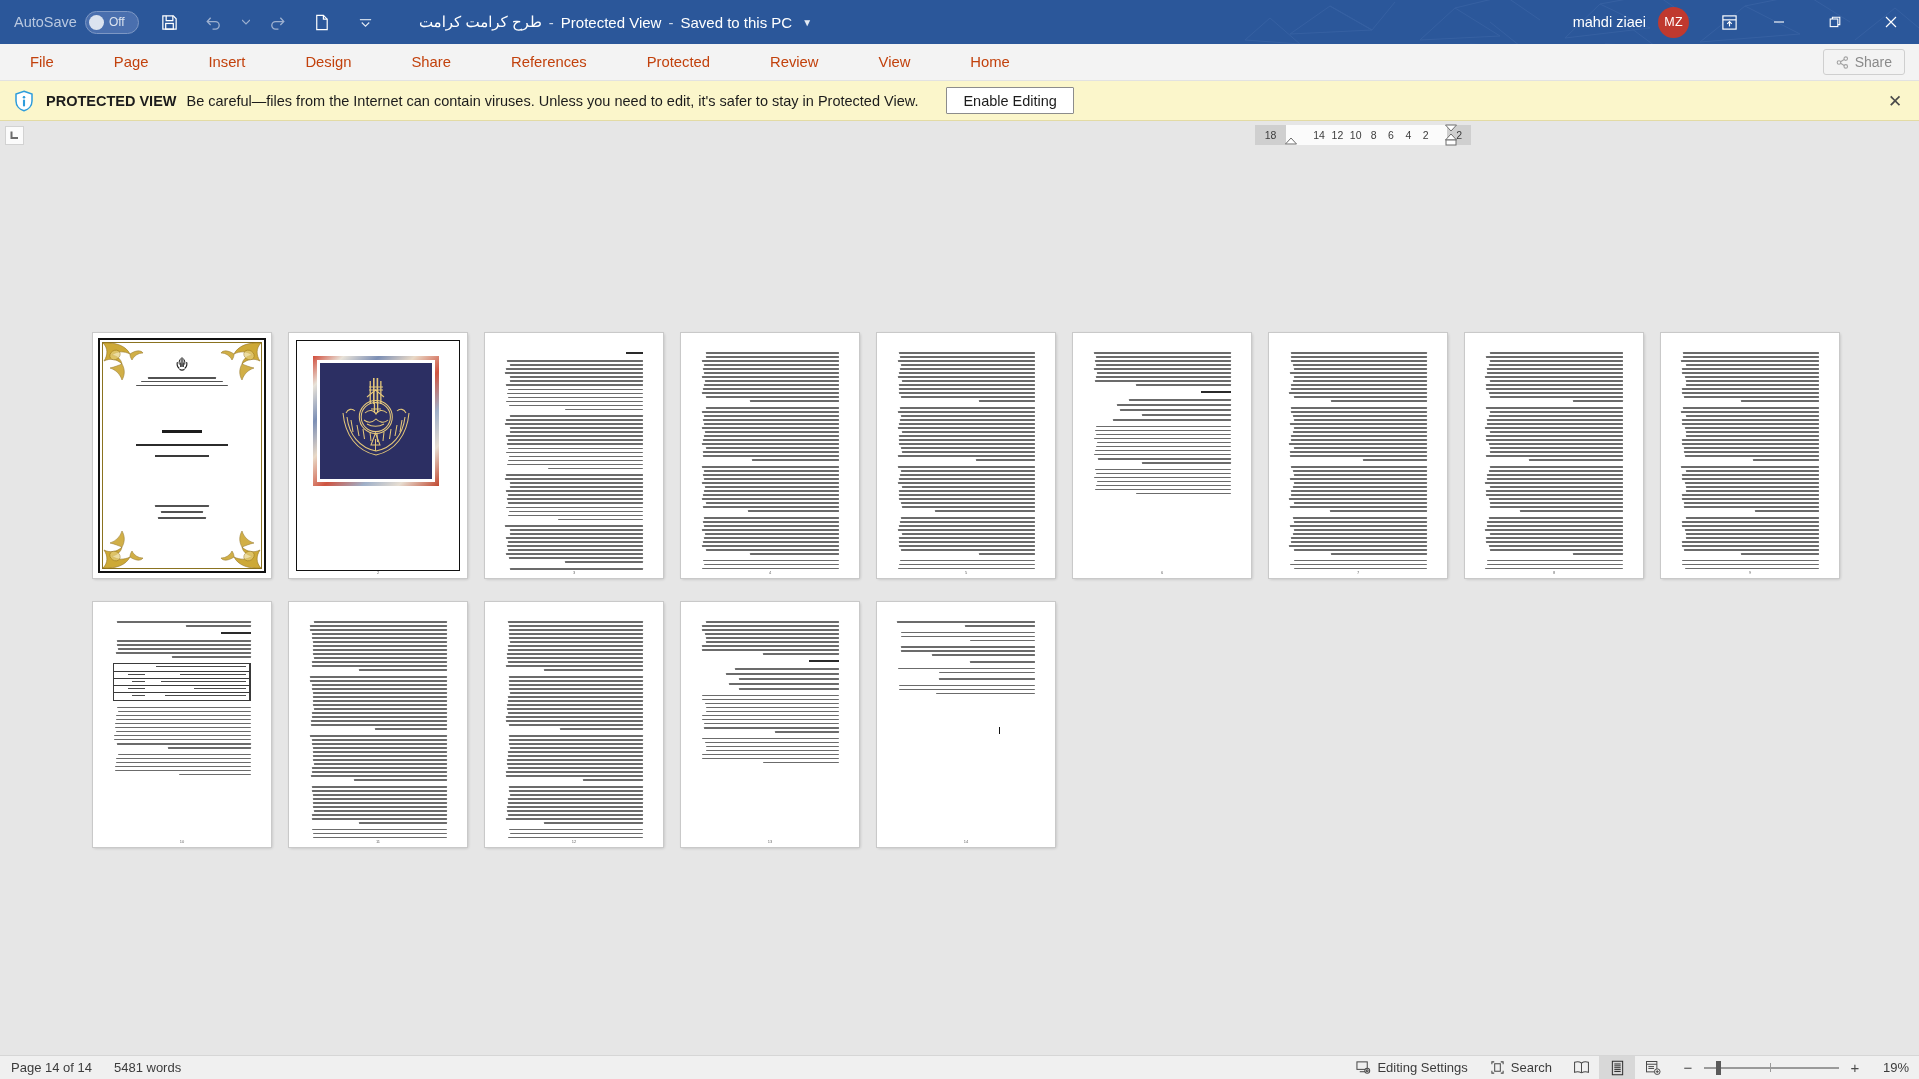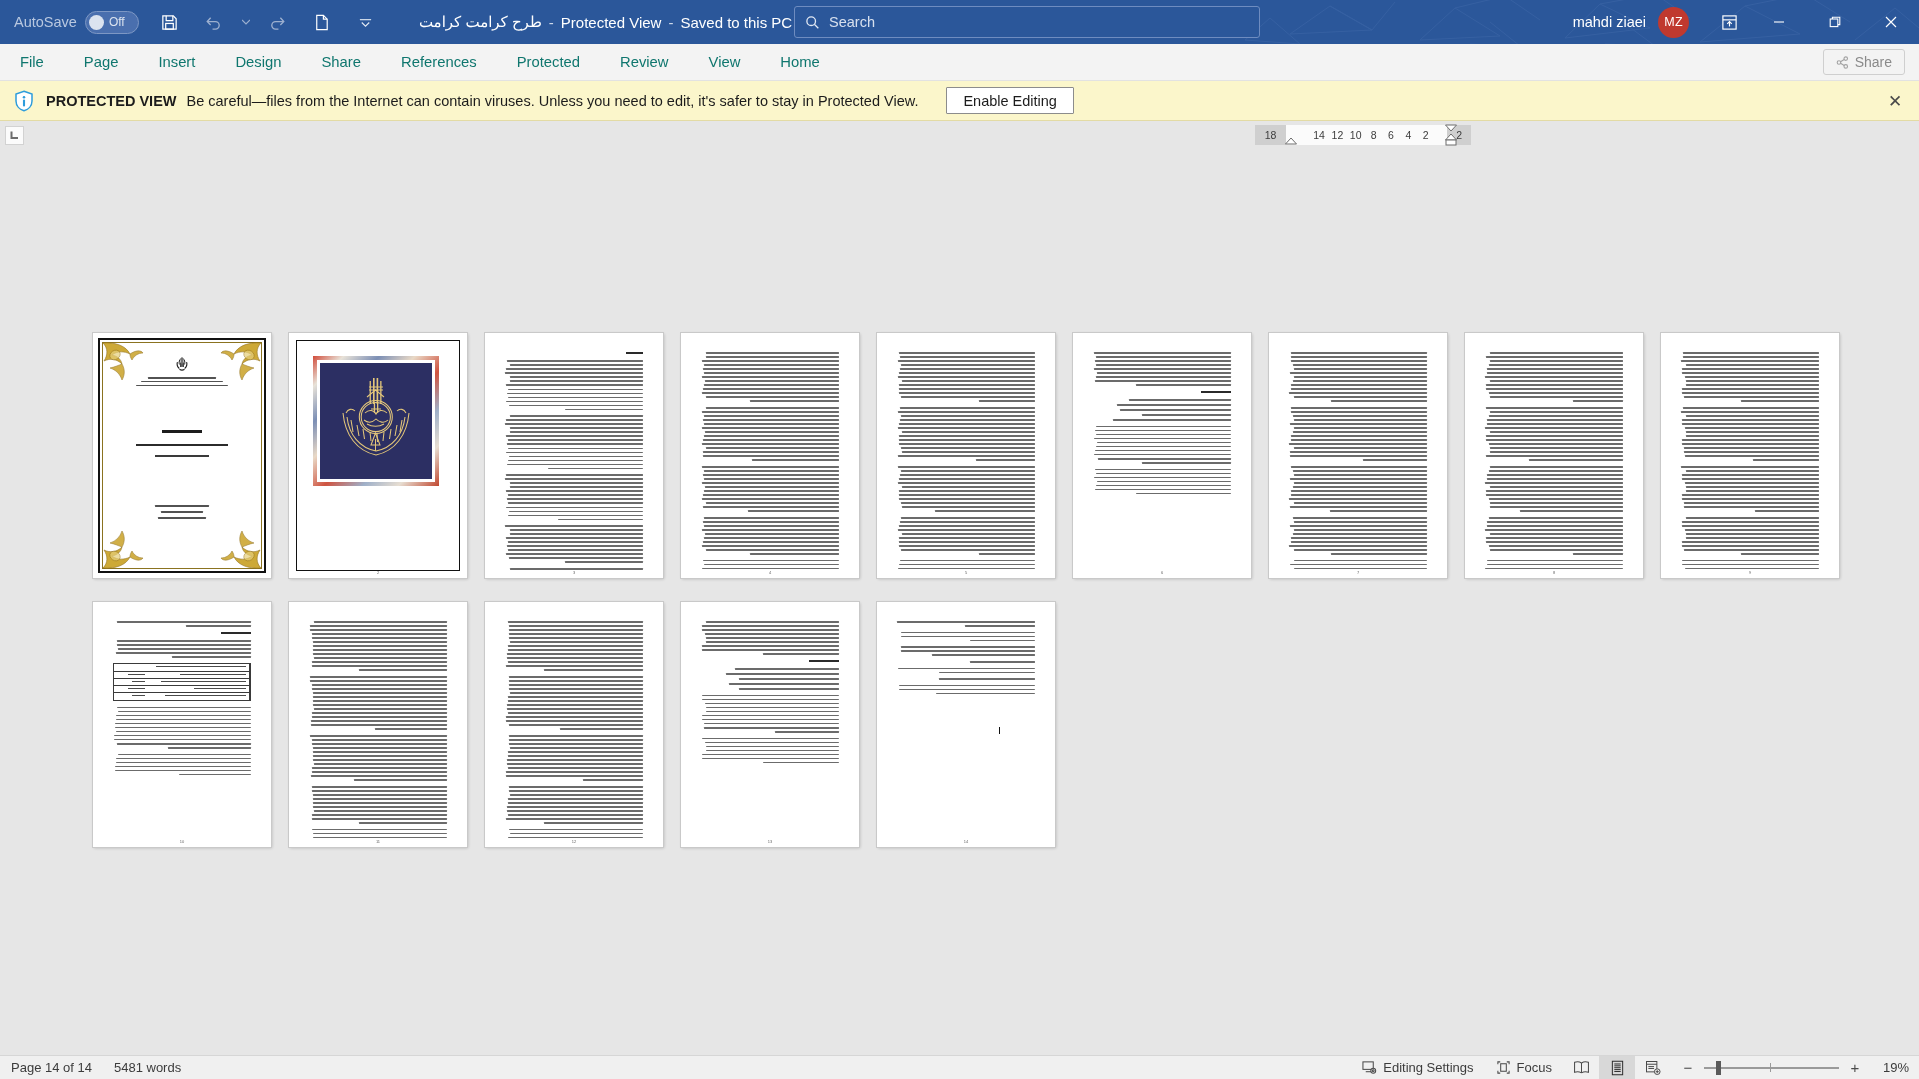--- a/index.html
+++ b/index.html
@@ -64,21 +64,21 @@
   }
   .wbtn { width: 56px; height: 44px; display:flex;align-items:center;justify-content:center;}
 
   
   #ribbon {
     position: absolute; top: 44px; left: 0; width: 1919px; height: 37px;
     background: #f3f3f3; display: flex; align-items: center;
     border-bottom: 1px solid #e2e2e2;
   }
   .tab {
-    font-size: 14.8px; color: #0f766e; padding: 0 20px; height: 37px;
+    font-size: 14.8px; color: #c2410c; padding: 0 30px; height: 37px;
     display: flex; align-items: center; white-space: nowrap;
   }
   #share-btn {
     position:absolute; right: 14px; top: 5px; height: 26px;
     display:flex; align-items:center; gap:6px; padding: 0 12px;
     border:1px solid #cfcfcf; border-radius:3px; font-size:14px; color:#8a8a8a;
     background:#f3f3f3;
   }
 
   
@@ -294,27 +294,20 @@
 
   <div class="doc-title">
     <span>طرح کرامت کرامت</span>
     <span class="sep">-</span>
     <span>Protected View</span>
     <span class="sep">-</span>
     <span>Saved to this PC</span>
     <span class="caret-down">▼</span>
   </div>
 
-  <div class="search-box">
-    <svg width="15" height="15" viewBox="0 0 16 16" fill="none" stroke="#e2e9f4" stroke-width="1.4">
-      <circle cx="6.6" cy="6.6" r="4.6"></circle>
-        <path d="M10.2 10.2 L14.2 14.2"></path>
-    </svg>
-    <span class="ph">Search</span>
-  </div>
 
   <div class="tb-right">
     <span class="user-name">mahdi ziaei</span>
     <span class="avatar">MZ</span>
     <span class="ribbon-disp">
       <svg width="17" height="17" viewBox="0 0 18 18" fill="none" stroke="#ffffff" stroke-width="1.25">
         <rect x="2" y="2" width="14" height="14"></rect>
           <path d="M2 6.2h14"></path>
           <path d="M9 13.2 L9 8.2"></path>
           <path d="M6.6 10.4 L9 8 L11.4 10.4"></path>
@@ -1310,21 +1303,21 @@
         <circle cx="12" cy="11.5" r="2.6" fill="#f0f0f0"></circle>
           <circle cx="12" cy="11.5" r="1"></circle>
       </svg>
       <span>Editing Settings</span>
     </div>
     <div class="sb-item">
       <svg width="15" height="15" viewBox="0 0 16 16" fill="none" stroke="#4a4a4a" stroke-width="1.1">
         <path d="M2 4.5V2h2.5M11.5 2H14v2.5M14 11.5V14h-2.5M4.5 14H2v-2.5"></path>
         <rect x="5" y="4" width="6" height="8" stroke-dasharray="0"></rect>
       </svg>
-      <span>Focus</span>
+      <span>Search</span>
     </div>
     <div class="view-btn">
       <svg width="17" height="15" viewBox="0 0 18 16" fill="none" stroke="#4a4a4a" stroke-width="1.1">
         <path d="M9 3.2 C7 1.8 4 1.6 1.6 2.4 V13 C4 12.2 7 12.4 9 13.8"></path>
         <path d="M9 3.2 C11 1.8 14 1.6 16.4 2.4 V13 C14 12.2 11 12.4 9 13.8"></path>
         <path d="M9 3.2 V13.8"></path>
       </svg>
     </div>
     <div class="view-btn active">
       <svg width="15" height="16" viewBox="0 0 16 17" fill="none" stroke="#2a2a2a" stroke-width="1.05">

